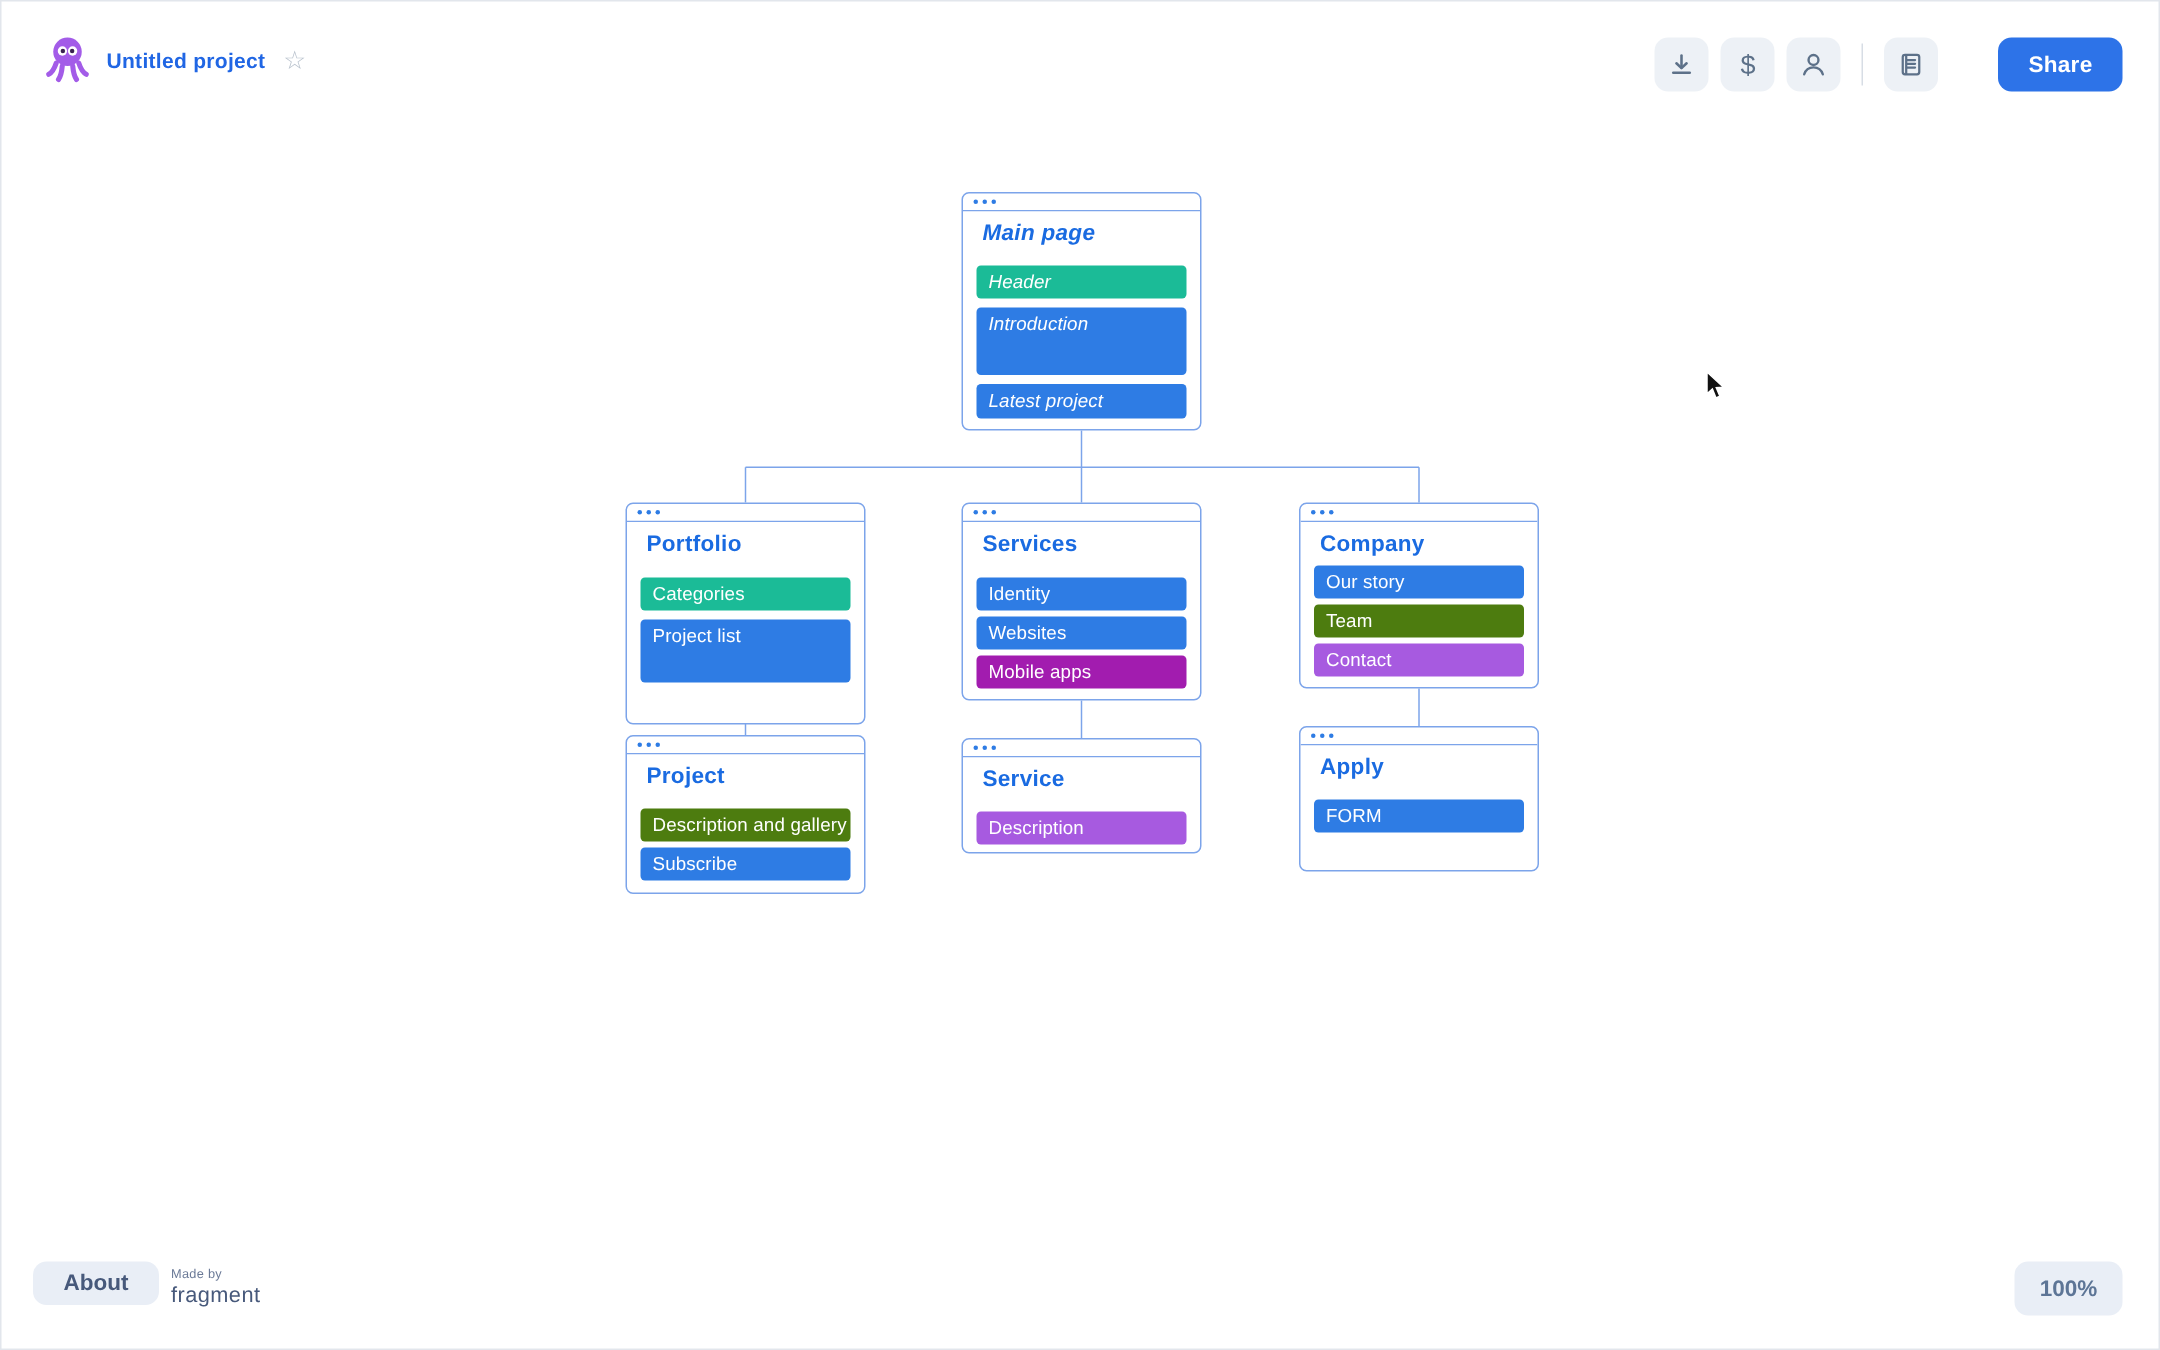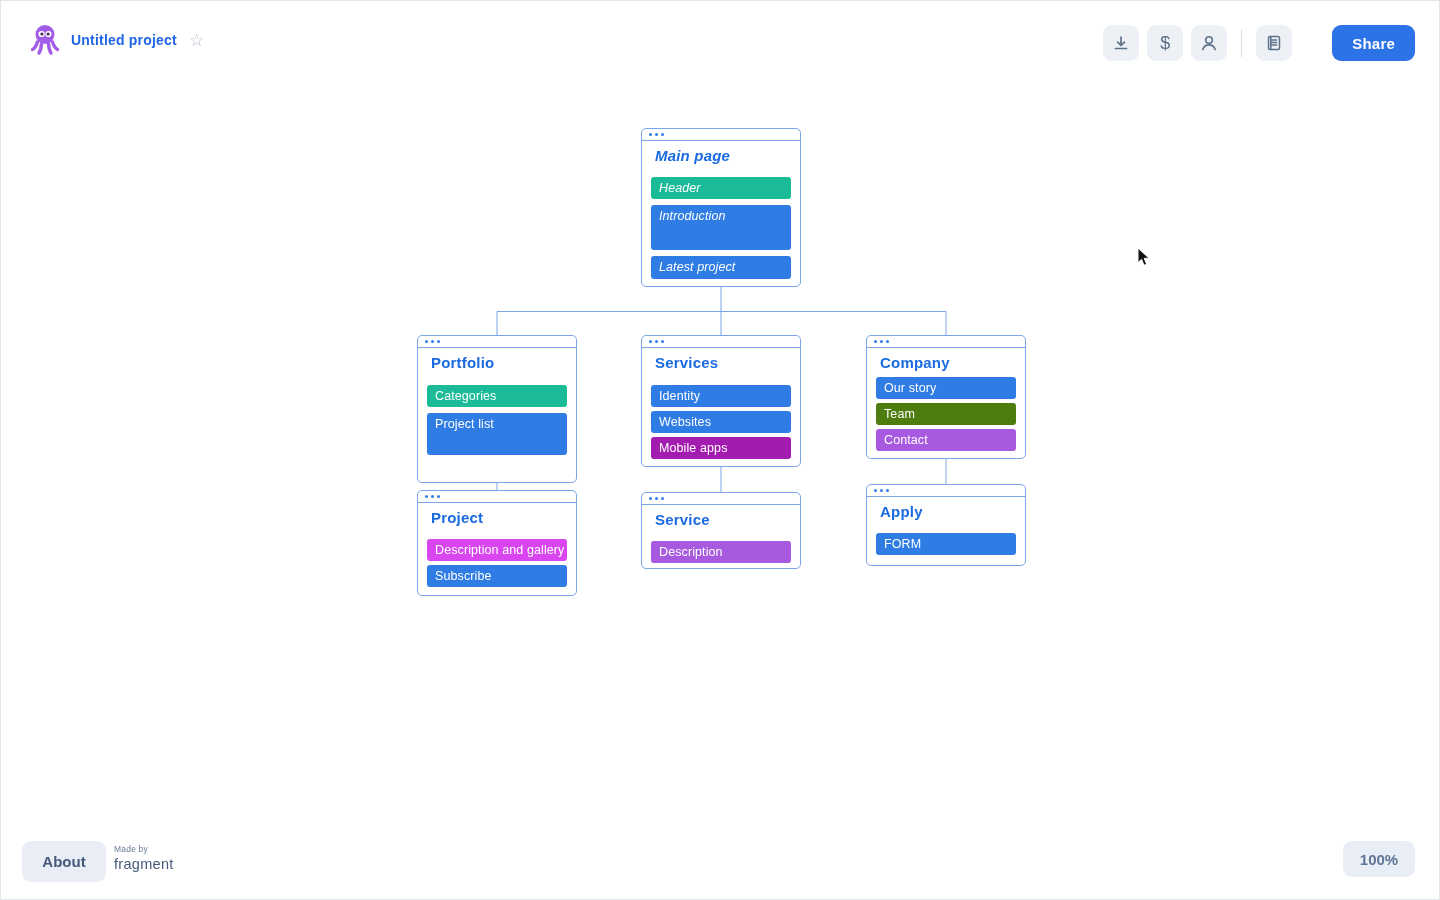--- a/index.html
+++ b/index.html
@@ -64,21 +64,21 @@
   }
   .block{
     border-radius:3px;color:#ffffff;font-size:12.5px;
     padding:3px 8px 0 8px;box-sizing:border-box;
     white-space:nowrap;overflow:hidden;line-height:16px;
     cursor:pointer;letter-spacing:.1px;
   }
 
   
   .about-btn{
-    position:absolute;left:21px;top:840px;width:84px;height:41px;
+    position:absolute;left:21px;top:840px;width:84px;height:29px;
     border:none;border-radius:9px;background:#e9eef6;
     color:#47597b;font-weight:bold;font-size:15px;
     font-family:"Liberation Sans",sans-serif;cursor:pointer;
   }
   .made-by{position:absolute;left:113px;top:844px;line-height:1;cursor:pointer;}
   .made-by .small{font-size:8.5px;color:#6b7a97;display:block;margin-bottom:2px;letter-spacing:.2px;}
   .made-by .brand{font-size:14.5px;color:#47597b;font-weight:500;letter-spacing:.3px;}
   .zoom-btn{
     position:absolute;right:24px;top:840px;width:72px;height:36px;
     border:none;border-radius:9px;background:#e9eef6;
@@ -211,36 +211,36 @@
         </div>
       </div>
       <div class="card" style="left: 416px; top: 489px; width: 160px; height: 106px;">
         <div class="card-bar">
           <span class="card-dot"></span>
           <span class="card-dot"></span>
           <span class="card-dot"></span>
         </div>
         <div class="card-title">Project</div>
         <div class="card-blocks" style="top: 48px; gap: 4px;">
-          <div class="block" style="background: #d946ef; height: 22px;">Description and gallery</div>
+          <div class="block" style="background: #4d7c0f; height: 22px;">Description and gallery</div>
           <div class="block" style="background: rgb(46, 124, 228); height: 22px;">Subscribe</div>
         </div>
       </div>
       <div class="card" style="left: 640px; top: 491px; width: 160px; height: 77px;">
         <div class="card-bar">
           <span class="card-dot"></span>
           <span class="card-dot"></span>
           <span class="card-dot"></span>
         </div>
         <div class="card-title">Service</div>
         <div class="card-blocks" style="top: 48px; gap: 4px;">
           <div class="block" style="background: rgb(167, 90, 224); height: 22px;">Description</div>
         </div>
       </div>
-      <div class="card" style="left: 865px; top: 483px; width: 160px; height: 82px;">
+      <div class="card" style="left: 865px; top: 483px; width: 160px; height: 97px;">
         <div class="card-bar">
           <span class="card-dot"></span>
           <span class="card-dot"></span>
           <span class="card-dot"></span>
         </div>
         <div class="card-title">Apply</div>
         <div class="card-blocks" style="top: 48px; gap: 4px;">
           <div class="block" style="background: rgb(46, 124, 228); height: 22px;">FORM</div>
         </div>
       </div>

